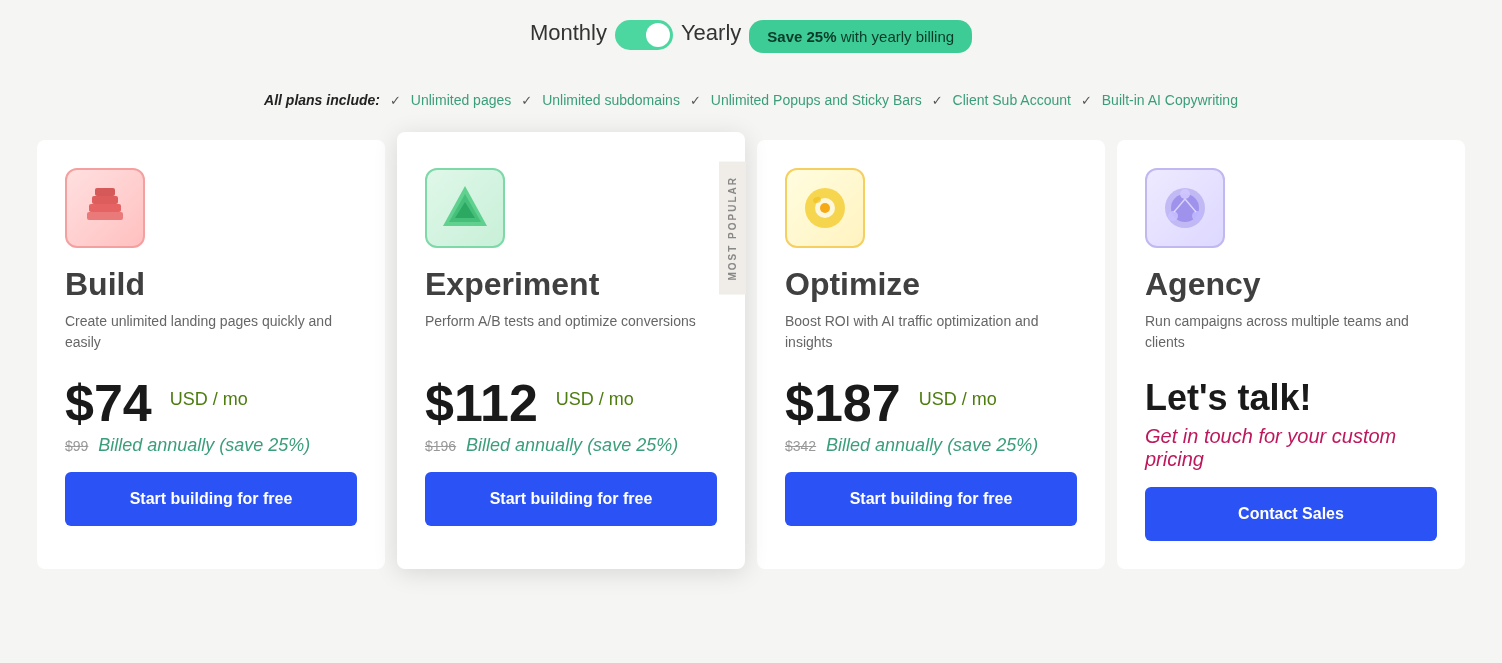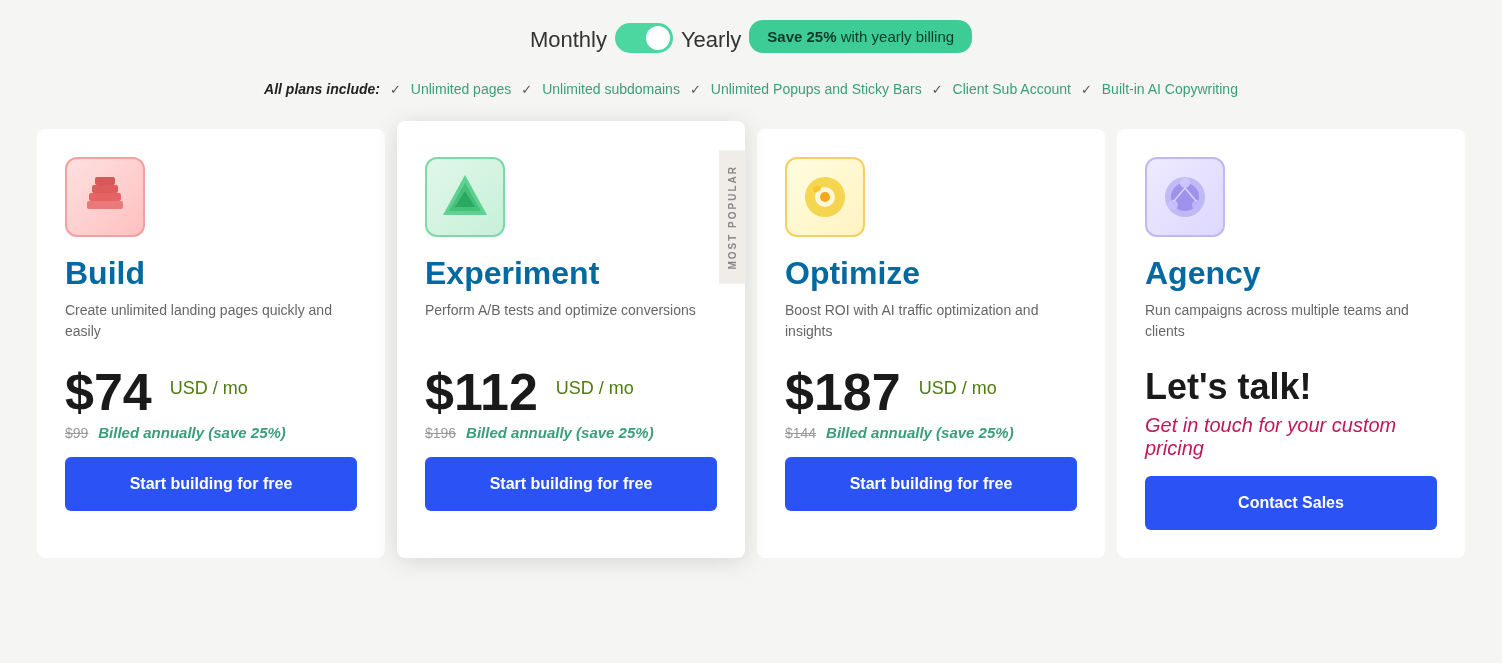--- a/index.html
+++ b/index.html
@@ -9,23 +9,23 @@
       min-height: 663px;
       display: flex;
       flex-direction: column;
       align-items: center;
       padding: 20px 30px;
     }
 
     
     .billing-toggle {
       display: flex;
-      align-items: flex-end;
+      align-items: flex-start;
       gap: 8px;
-      margin-bottom: 28px;
+      margin-bottom: 39px;
     }
     .billing-label {
       font-size: 22px;
       color: #333;
     }
     .toggle-switch {
       width: 58px;
       height: 30px;
       background: #4cd7a0;
       border-radius: 15px;
@@ -134,21 +134,21 @@
       overflow: hidden;
     }
     .icon-build { background: linear-gradient(135deg, #ffe0e0, #ffc0c0); border: 2px solid #f5a0a0; }
     .icon-experiment { background: linear-gradient(135deg, #e0f7e9, #c8f0d8); border: 2px solid #7dd9a8; }
     .icon-optimize { background: linear-gradient(135deg, #fffde0, #fff3c0); border: 2px solid #f5d060; }
     .icon-agency { background: linear-gradient(135deg, #eeeaff, #ddd8ff); border: 2px solid #c0b8f0; }
 
     .plan-name {
       font-size: 32px;
       font-weight: 700;
-      color: #0369a1;
+      color: #404040;
       margin-bottom: 8px;
     }
     .plan-desc {
       font-size: 14px;
       color: #666;
       margin-bottom: 24px;
       line-height: 1.5;
       min-height: 42px;
     }
 
@@ -176,22 +176,21 @@
       color: #999;
       margin-bottom: 16px;
     }
     .price-original s {
       text-decoration: line-through;
       margin-right: 6px;
     }
     .price-billed {
       color: #3a9e7a;
       font-style: italic;
-      font-size: 15px;
-      font-weight: bold;
+      font-size: 18px;
     }
 
     .lets-talk {
       font-size: 36px;
       font-weight: 800;
       color: #1a1a1a;
       margin-bottom: 6px;
     }
     .custom-pricing {
       font-size: 20px;
@@ -326,21 +325,21 @@
         <ellipse cx="18" cy="18" rx="4" ry="3" fill="#f0c020" opacity="0.7" transform="rotate(-20 18 18)"></ellipse>
       </svg>
     </div>
     <div class="plan-name">Optimize</div>
     <div class="plan-desc">Boost ROI with AI traffic optimization and insights</div>
     <div class="plan-price">
       <span class="price-amount">$187</span>
       <span class="price-usd">USD / mo</span>
     </div>
     <div class="price-original">
-      <s>$144</s>
+      <s>$342</s>
       <span class="price-billed">Billed annually (save 25%)</span>
     </div>
     <button class="cta-button">Start building for free</button>
   </div>
 
   <div class="plan-card">
     <div class="plan-icon icon-agency">
       <svg class="agency-icon-shape" viewBox="0 0 52 52" fill="none" xmlns="http://www.w3.org/2000/svg">
         <circle cx="26" cy="26" r="20" fill="#b0a8f0" opacity="0.7"></circle>
         <circle cx="26" cy="26" r="14" fill="#8878e8" opacity="0.6"></circle>

